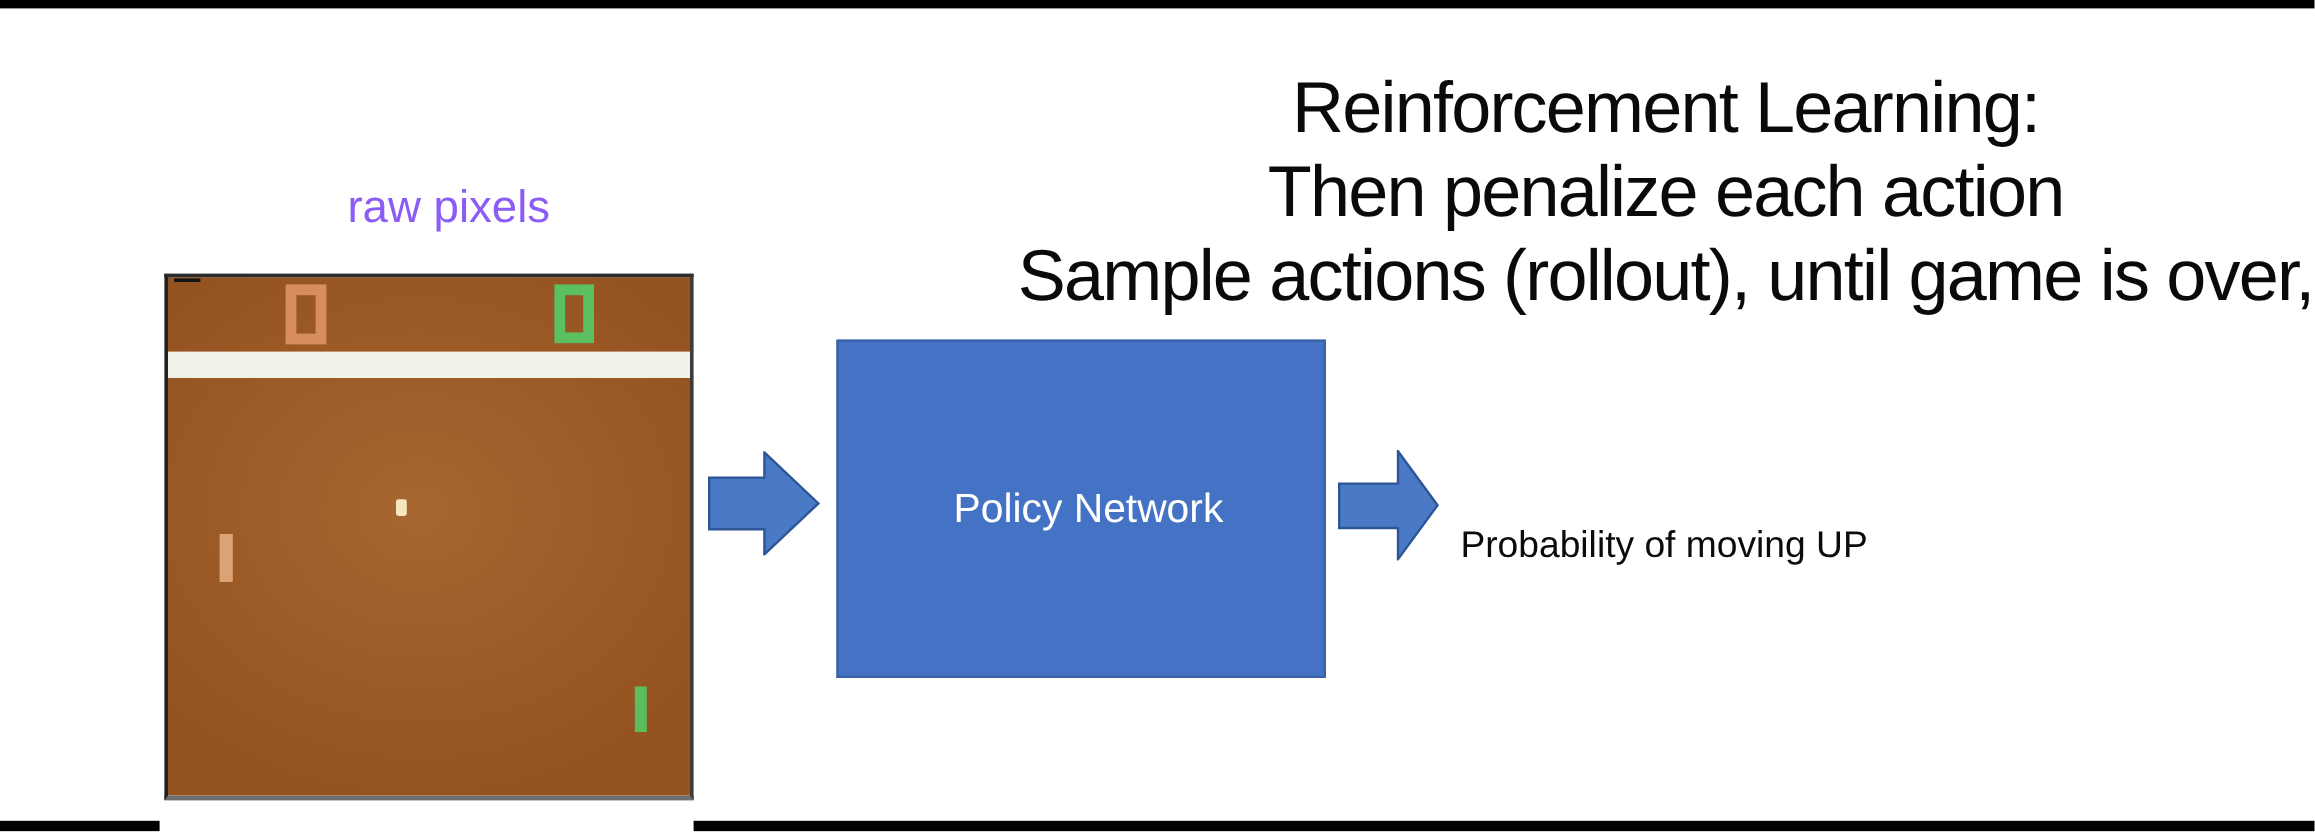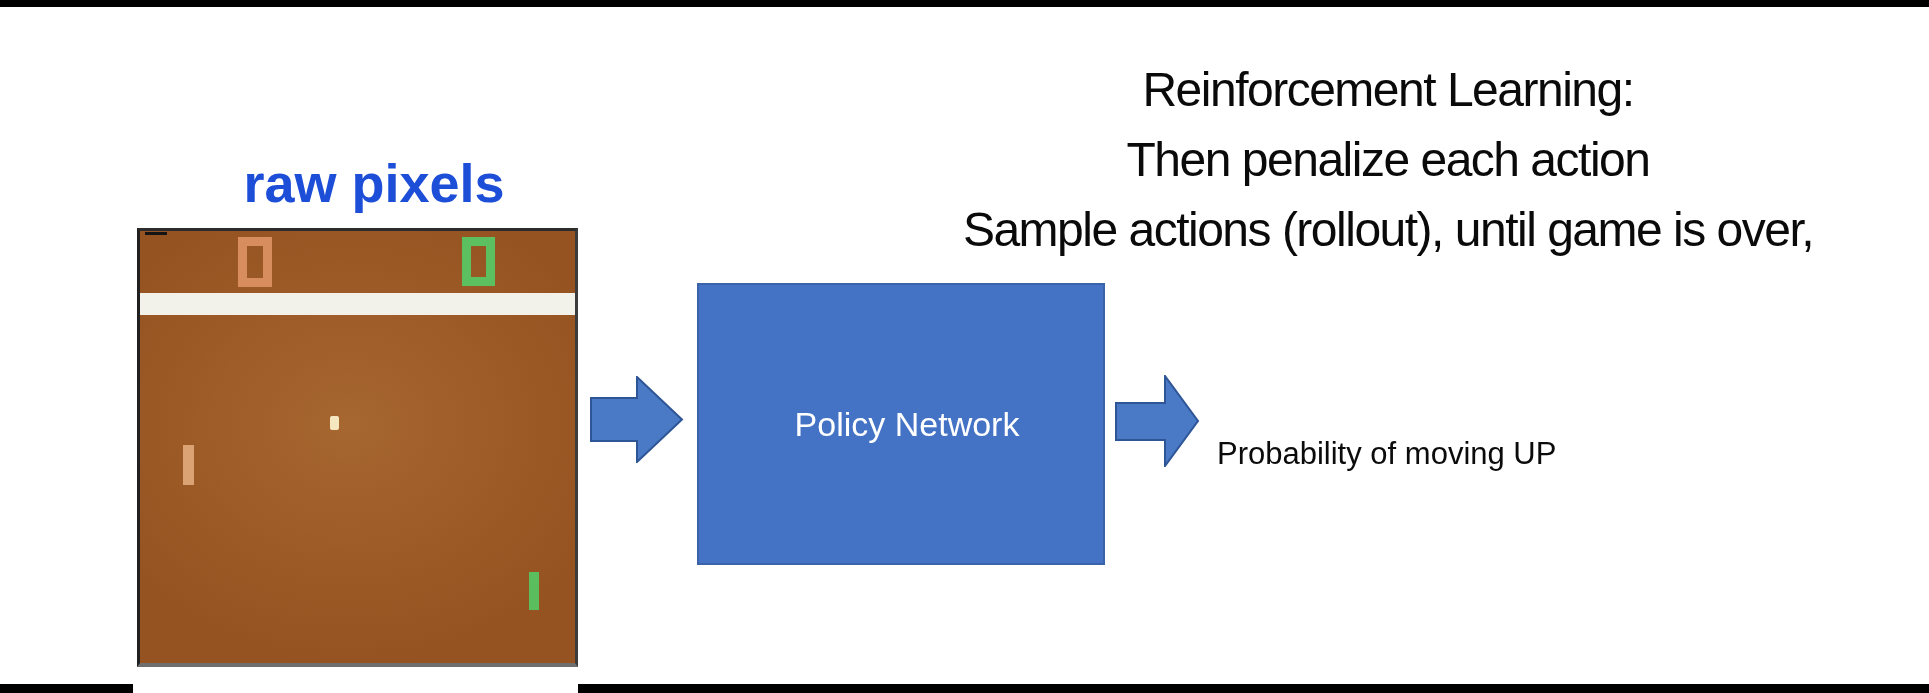--- a/index.html
+++ b/index.html
@@ -13,21 +13,21 @@
   .abs{position:absolute;}
 
   
   #top-bar{left:0;top:0;width:1929px;height:7px;background:#000;}
   #bottom-bar-left{left:0;top:684px;width:133px;height:9px;background:#000;}
   #bottom-bar-right{left:578px;top:684px;width:1351px;height:9px;background:#000;}
 
   
   #raw-pixels-label{
     left:374px;top:152px;transform:translateX(-50%);
-    font-size:54px;color:#1d4ed8;white-space:nowrap;font-weight:bold;
+    font-size:38px;color:#8b5cf6;white-space:nowrap;
   }
 
   
   #pong{
     left:137px;top:228px;width:441px;height:439px;
     box-sizing:border-box;
     border-top:3px solid #2c2c2c;
     border-left:3px solid #202020;
     border-right:3px solid #3c3c3c;
     border-bottom:4px solid #6e6e6e;
@@ -59,21 +59,21 @@
   
   #probability-label{
     left:1217px;top:408px;
     font-size:31px;color:#0b0b0b;white-space:nowrap;margin-top:28px;
   }
 
   
   #heading{
     left:1388px;top:55px;transform:translateX(-50%);
     text-align:center;color:#0a0a0a;
-    font-size:48px;line-height:70px;letter-spacing:-1.5px;
+    font-size:60px;line-height:70px;letter-spacing:-1.5px;
     white-space:nowrap;
   }
   .heading-line{white-space:nowrap;}
 </style>
 </head>
 <body>
 
 <div id="canvas">
 
   <div id="top-bar" class="abs"></div>

